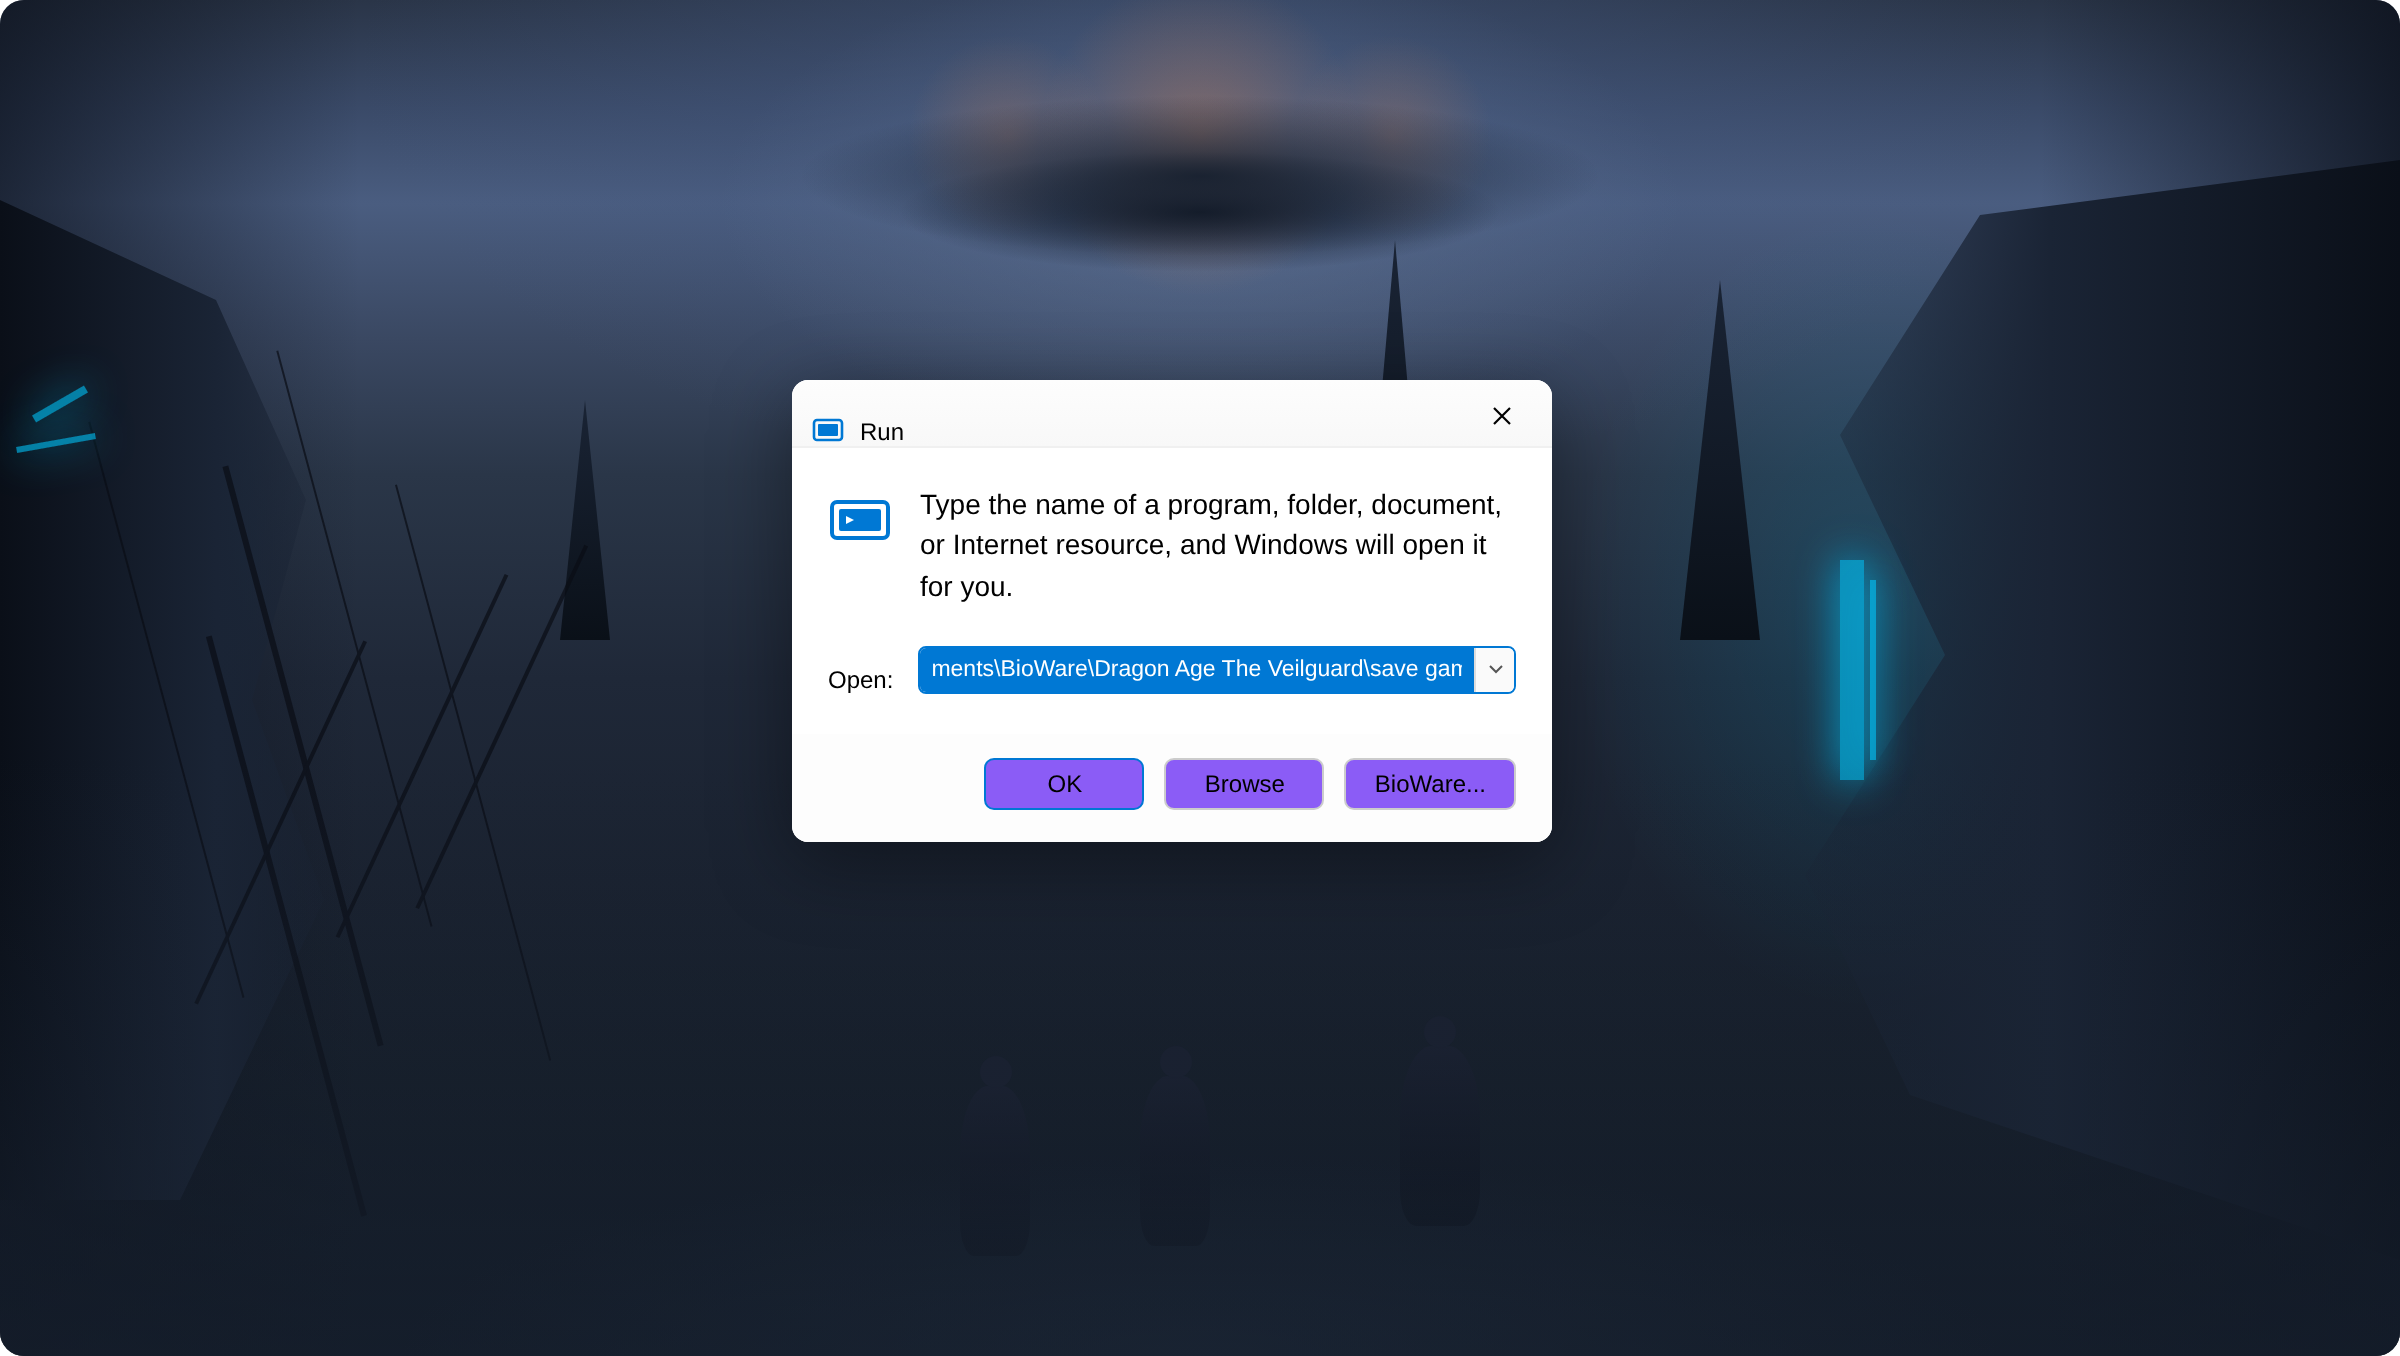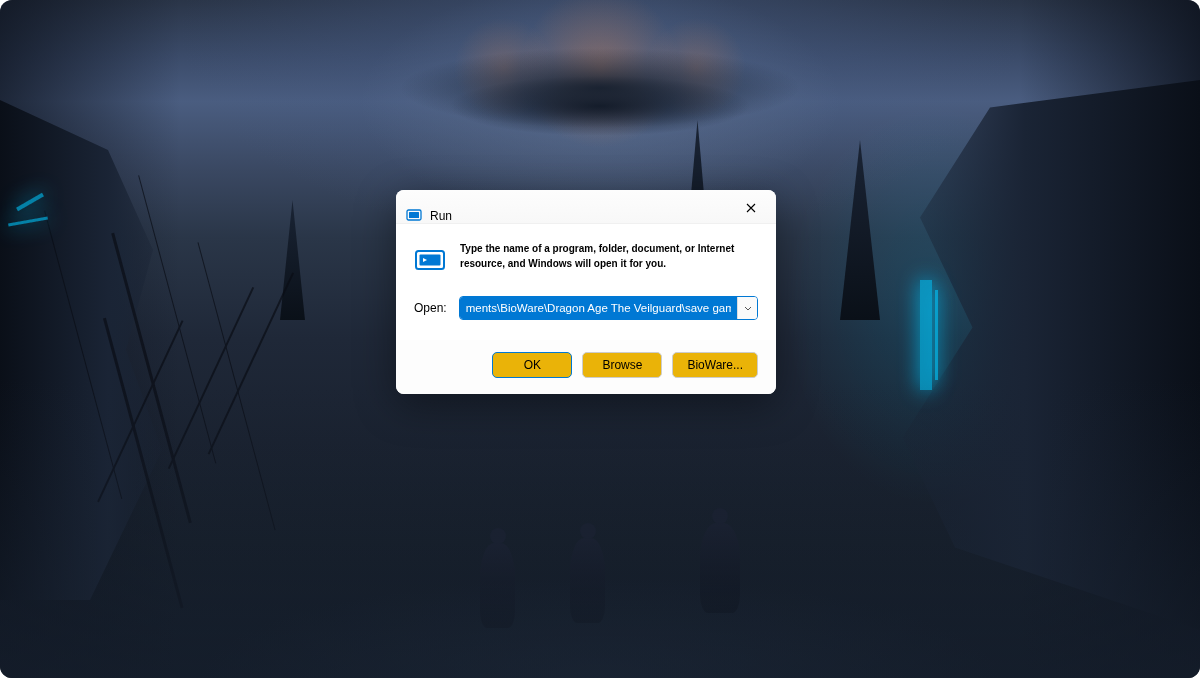--- a/index.html
+++ b/index.html
@@ -230,30 +230,29 @@
     }
     
     .run-icon {
       width: 32px;
       height: 32px;
       flex-shrink: 0;
       margin-top: 2px;
     }
     
     .description {
-      font-size: 10px;
+      font-size: 14px;
       color: #000;
       line-height: 1.45;
-      font-weight: bold;
     }
     
     .input-row {
       padding: 6px 18px 20px 18px;
       display: flex;
-      align-items: center;
+      align-items: flex-end;
       gap: 12px;
     }
     
     .open-label {
       font-size: 12px;
       color: #000;
       flex-shrink: 0;
     }
     
     .combo-wrapper {
@@ -304,21 +303,21 @@
       gap: 10px;
       background: #fdfdfd;
     }
     
     .dlg-button {
       min-width: 80px;
       height: 26px;
       padding: 0 14px;
       border: 1px solid #ccc;
       border-radius: 5px;
-      background: #eab308;
+      background: #8b5cf6;
       font-size: 12px;
       color: #000;
       cursor: pointer;
       font-family: inherit;
     }
     
     .dlg-button.primary {
       border-color: #0078d4;
     }
   </style>

